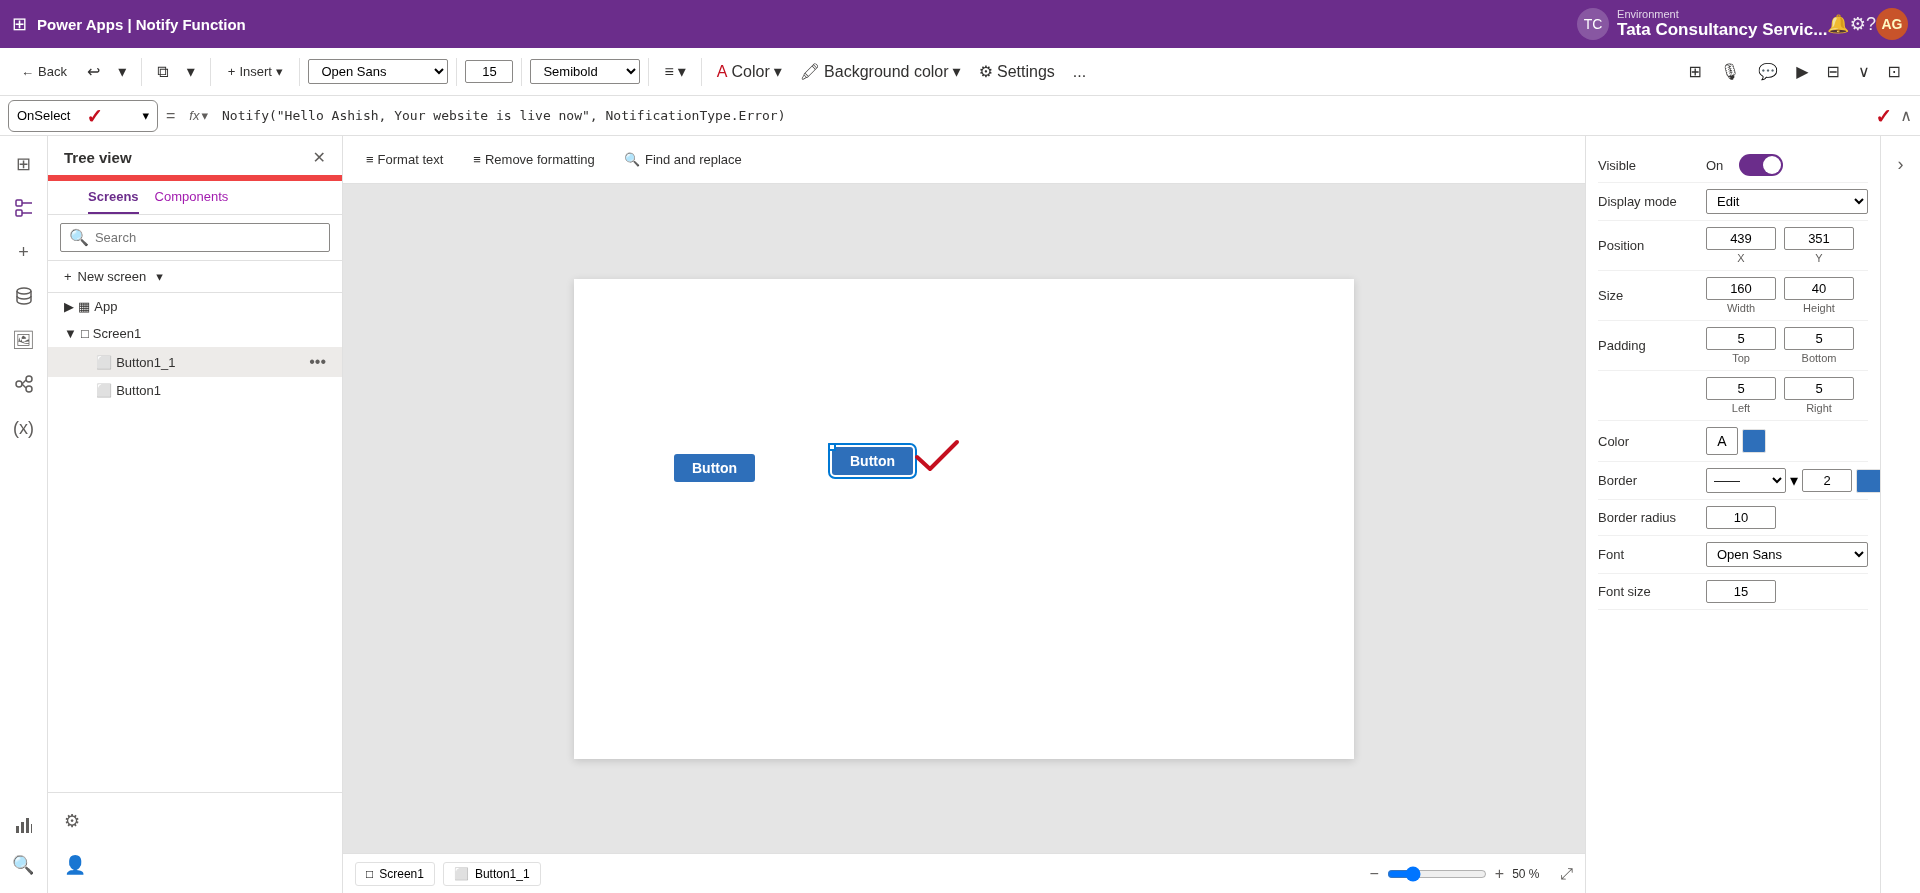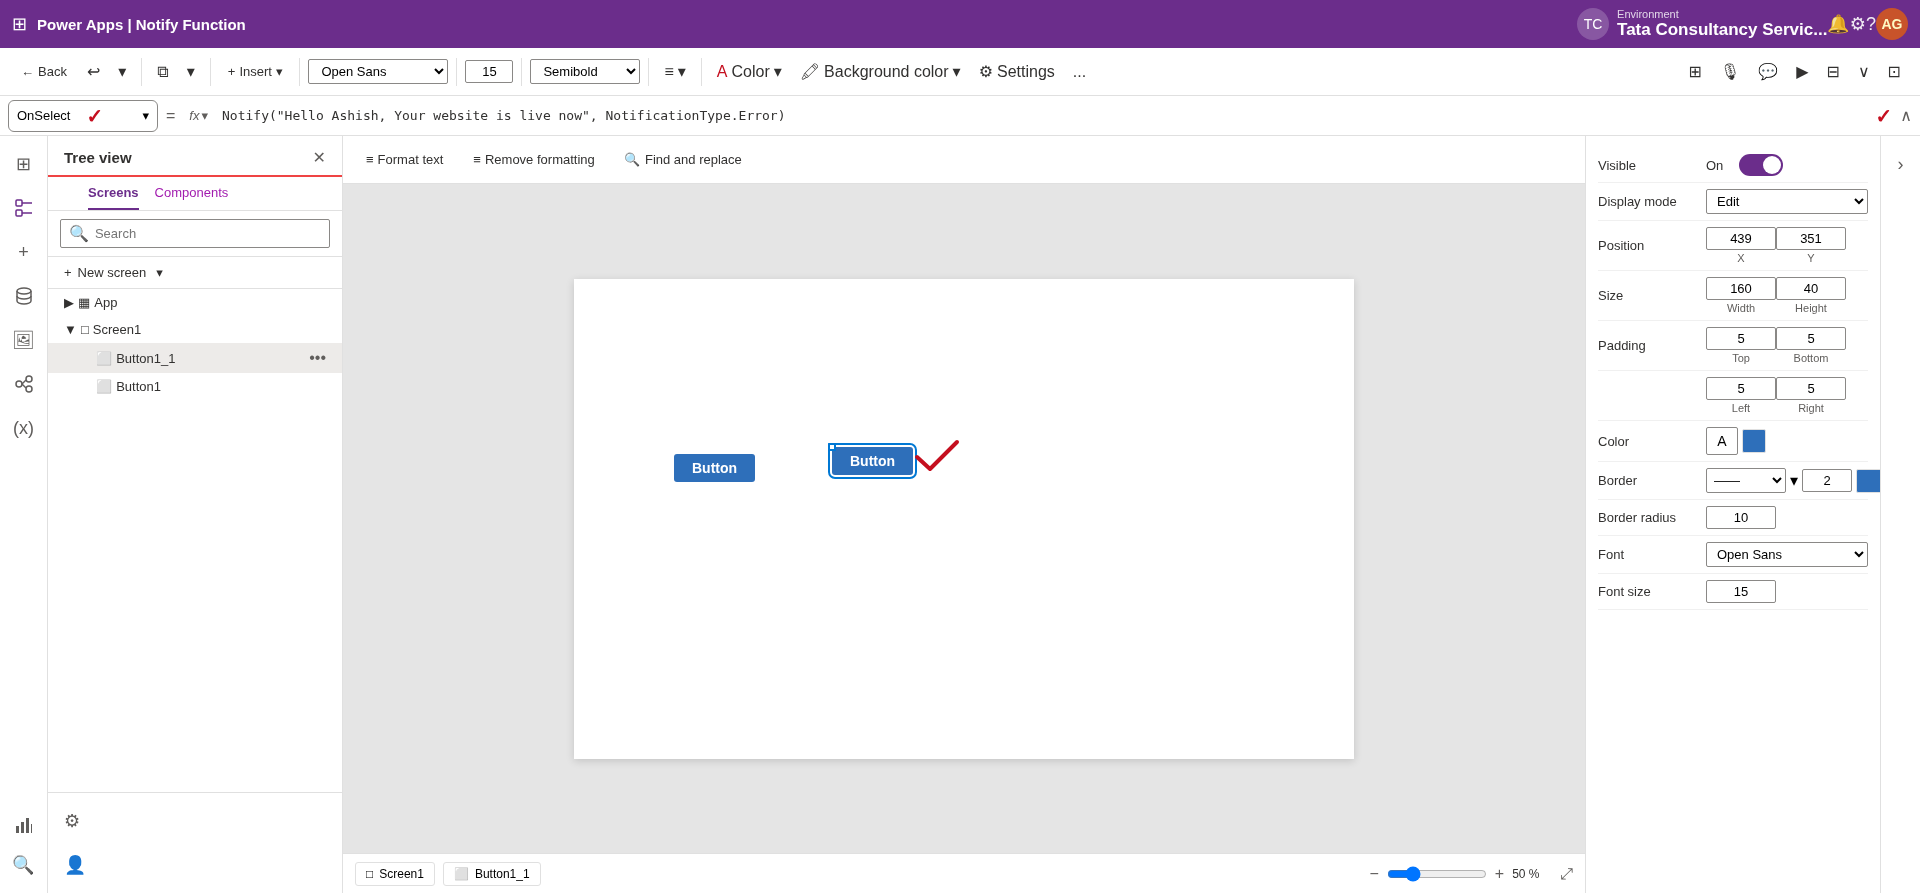--- a/index.html
+++ b/index.html
@@ -163,21 +163,21 @@
       background: white;
       border-right: 1px solid #e0e0e0;
       display: flex;
       flex-direction: column;
     }
     .tree-header {
       display: flex;
       align-items: center;
       justify-content: space-between;
       padding: 12px 16px 8px;
-      border-bottom: 2px solid #ef4444;
+      border-bottom: 6px solid #ef4444;
       gap: 24px;
     }
     .tree-title { font-size: 15px; font-weight: 600; color: #323130; }
     .tree-close { cursor: pointer; font-size: 16px; color: #605e5c; }
     .tree-tabs {
       display: flex;
       padding: 0 16px;
       gap: 16px;
       border-bottom: 1px solid #e0e0e0;
     }
@@ -420,21 +420,21 @@
     }
     .border-swatch {
       width: 28px;
       height: 24px;
       background: #2e6fba;
       border-radius: 2px;
       border: 1px solid #e0e0e0;
     }
     .props-two-col {
       display: flex;
-      gap: 0;
+      gap: 8px;
     }
     .props-two-col-item {
       flex: 1;
       display: flex;
       flex-direction: column;
       gap: 2px;
     }
 
     
     .right-side-icons {

